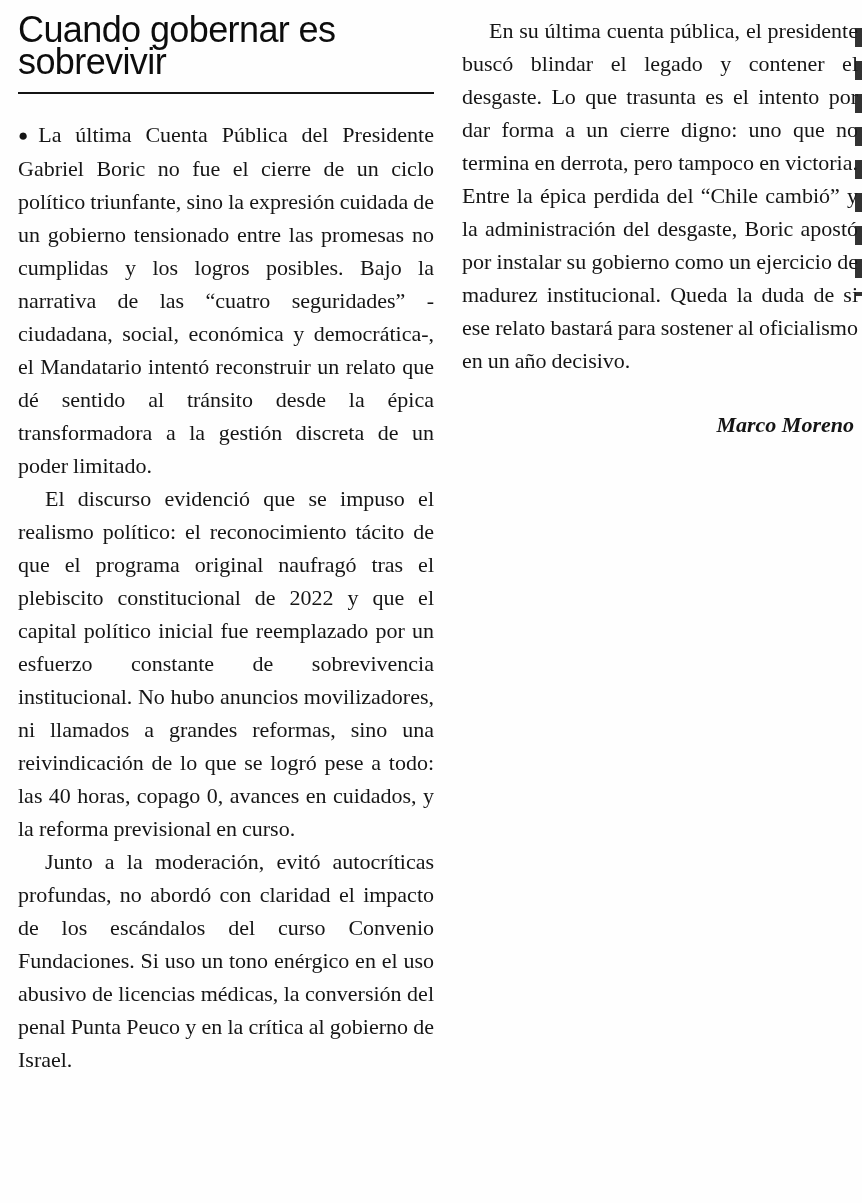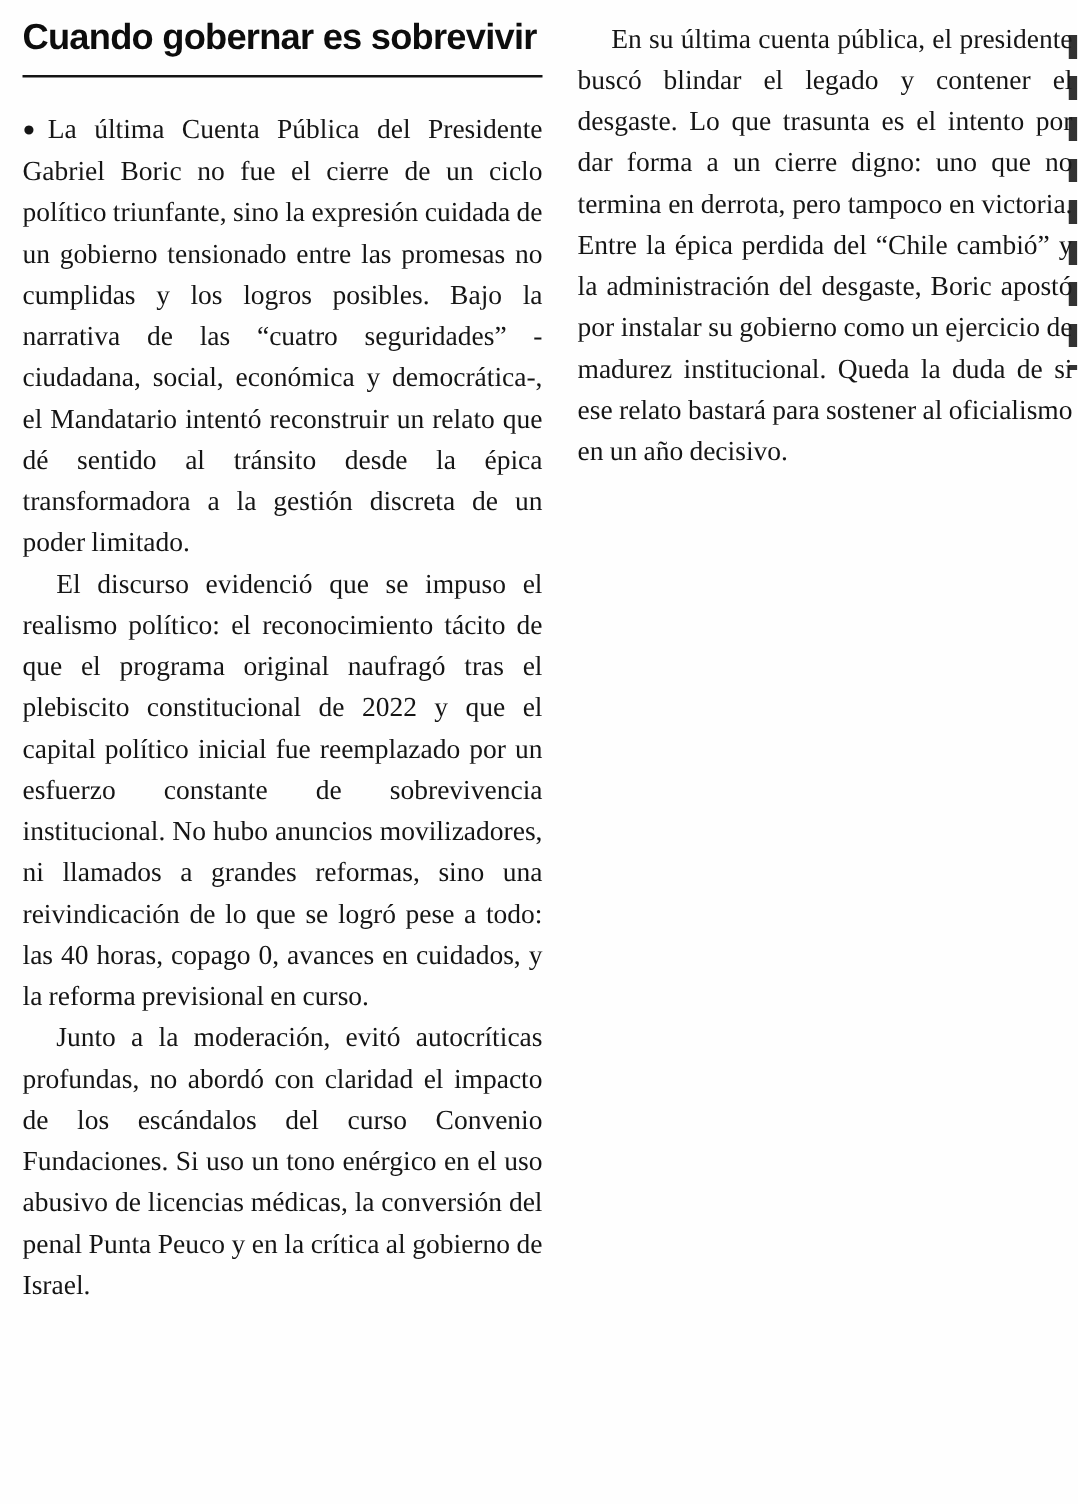--- a/index.html
+++ b/index.html
@@ -25,22 +25,22 @@
   .col-left {
     width: 416px;
     flex: 0 0 416px;
   }
   .col-right {
     width: 396px;
     flex: 0 0 396px;
   }
   .title {
     font-family: "Liberation Sans", "DejaVu Sans", sans-serif;
-    font-weight: 700;
-    font-size: 29px;
+    font-weight: 400;
+    font-size: 36px;
     line-height: 32px;
     letter-spacing: -0.6px;
     margin: 0 0 14px 0;
     color: #0d0d0d;
   }
   .divider {
     border: none;
     border-top: 2px solid #141414;
     margin: 0 0 24px 0;
   }
@@ -100,18 +100,19 @@
       <p><span class="bullet">●</span><span>La última Cuenta Pública del Presidente Gabriel Boric no fue el cierre de un ciclo político triunfante, sino la expresión cuidada de un gobierno tensionado entre las promesas no cumplidas y los logros posibles. Bajo la narrativa de las “cuatro seguridades” -ciudadana, social, económica y democrática-, el Mandatario intentó reconstruir un relato que dé sentido al tránsito desde la épica transformadora a la gestión discreta de un poder limitado.</span></p>
 
       <p class="indent">El discurso evidenció que se impuso el realismo político: el reconocimiento tácito de que el programa original naufragó tras el plebiscito constitucional de 2022 y que el capital político inicial fue reemplazado por un esfuerzo constante de sobrevivencia institucional. No hubo anuncios movilizadores, ni llamados a grandes reformas, sino una reivindicación de lo que se logró pese a todo: las 40 horas, copago 0, avances en cuidados, y la reforma previsional en curso.</p>
 
       <p class="indent">Junto a la moderación, evitó autocríticas profundas, no abordó con claridad el impacto de los escándalos del curso Convenio Fundaciones. Si uso un tono enérgico en el uso abusivo de licencias médicas, la conversión del penal Punta Peuco y en la crítica al gobierno de Israel.</p>
     </div>
 
     <div class="col-right body-text">
       <p class="indent">En su última cuenta pública, el presidente buscó blindar el legado y contener el desgaste. Lo que trasunta es el intento por dar forma a un cierre digno: uno que no termina en derrota, pero tampoco en victoria. Entre la épica perdida del “Chile cambió” y la administración del desgaste, Boric apostó por instalar su gobierno como un ejercicio de madurez institucional. Queda la duda de si ese relato bastará para sostener al oficialismo en un año decisivo.</p>
 
+      <div class="byline">Marco Moreno</div>
     </div>
 
   </div>
 
   <div class="edge-artifact"></div>
 </div>
 
 </body></html>

